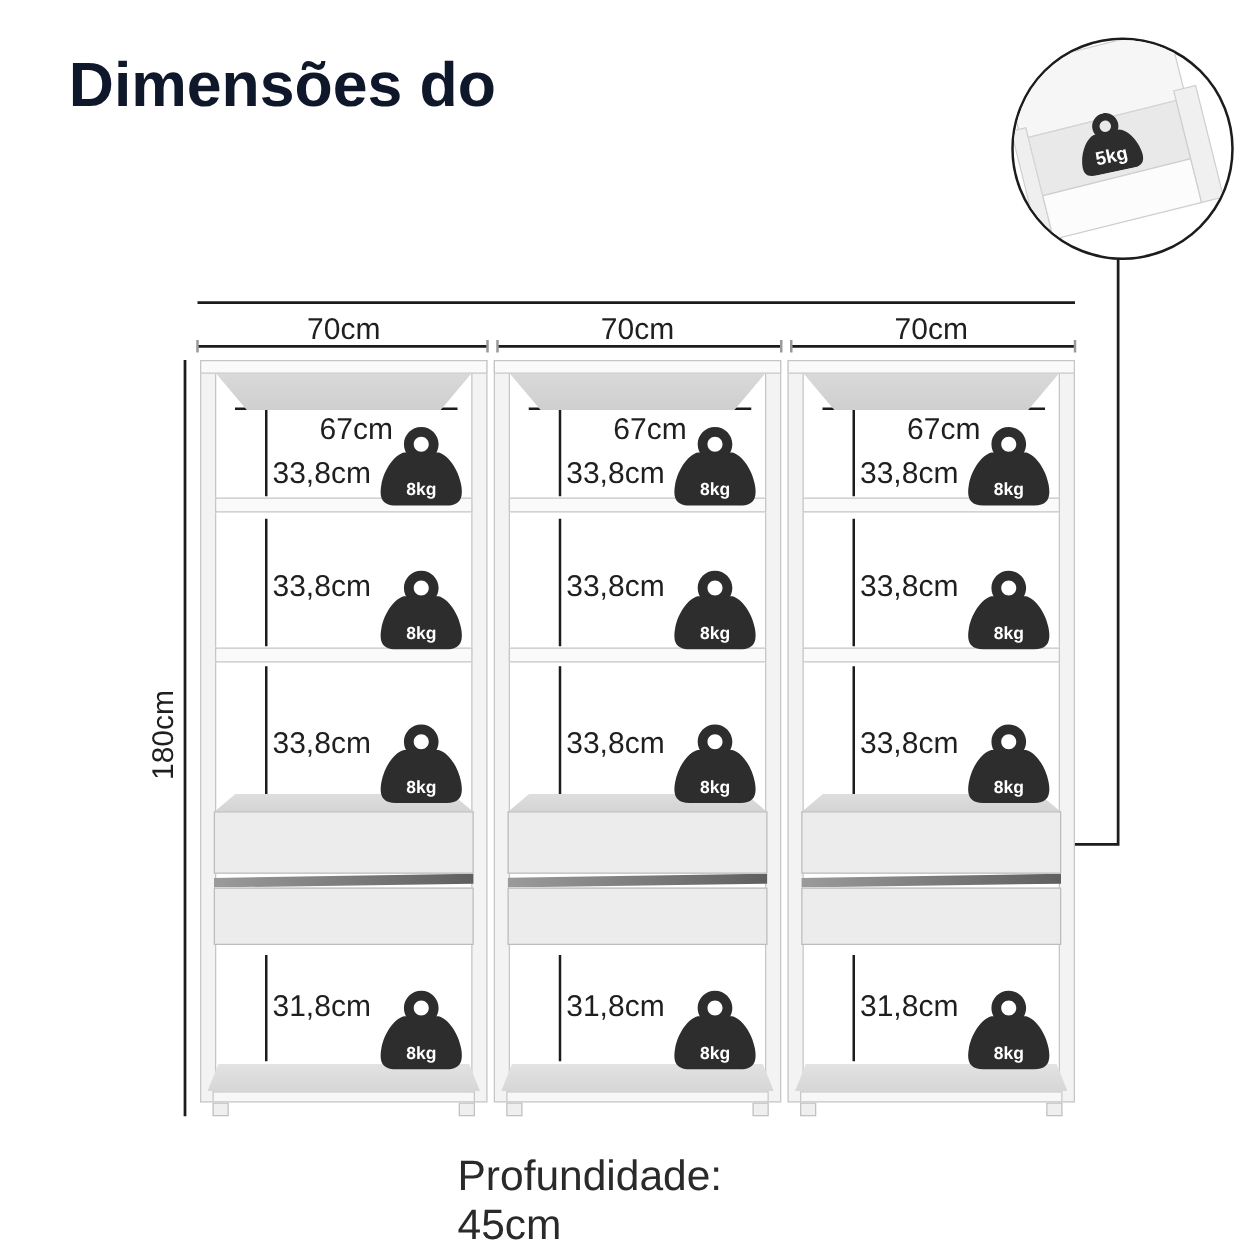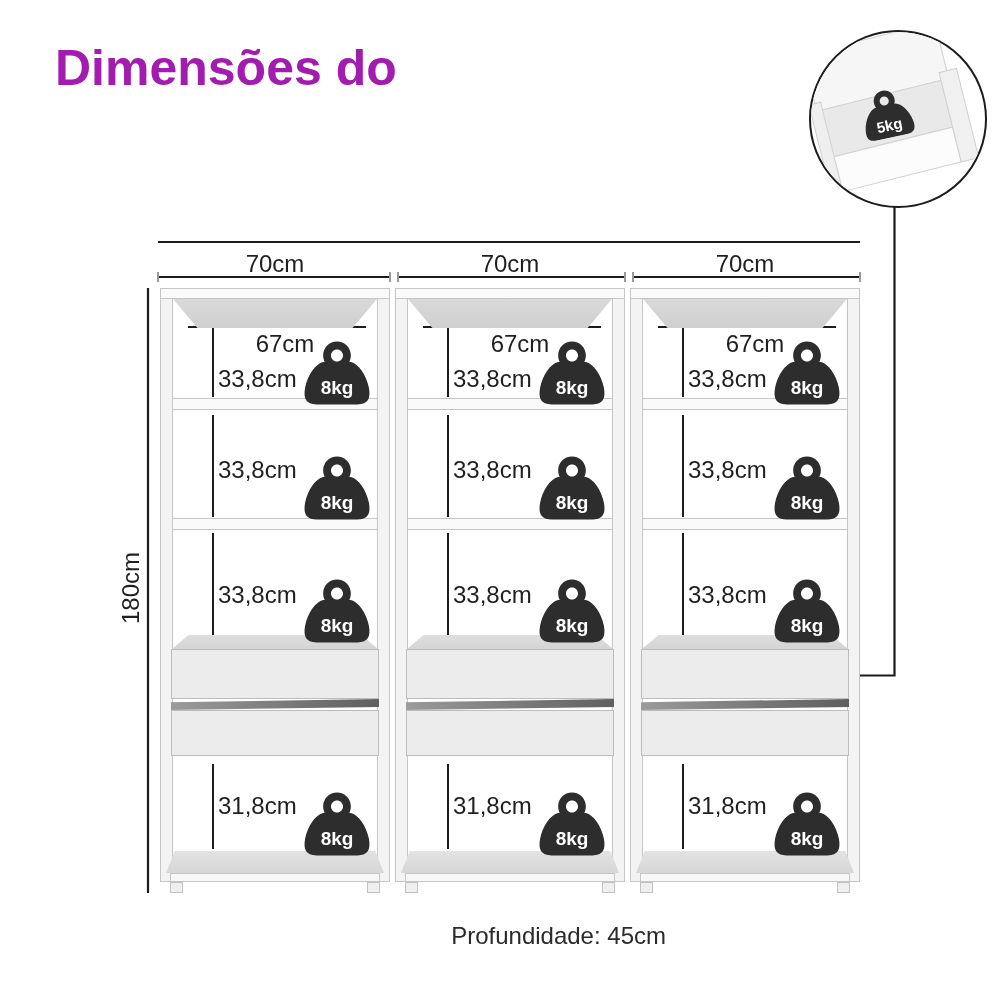--- a/index.html
+++ b/index.html
@@ -1,25 +1,25 @@
 <!DOCTYPE html>
 <html><head>
 <meta charset="utf-8">
 <style>
   html,body { margin:0; padding:0; background:#ffffff; }
   #scene { position:relative; width:1000px; height:1000px; background:#ffffff;
            font-family:"Liberation Sans", sans-serif; overflow:hidden; }
 
   
   .title { position:absolute; left:55px; top:38px; font-weight:bold;
-           font-size:50px; line-height:60px; color:#a21caf; }
+           font-size:50px; line-height:60px; color:#0f172a; }
   .lbl { position:absolute; font-size:24px; line-height:24px; color:#1f1f1f; white-space:nowrap;text-align:center; }
   .lbl.center { text-align:center; }
-  .depth { position:absolute; left:366px; top:922px; width:300px; text-align:right;
-           font-size:24px; color:#2a2a2a; }
+  .depth { position:absolute; left:366px; top:922px; width:300px; text-align:left;
+           font-size:34px; color:#2a2a2a; }
   .vrot { transform:rotate(-90deg); transform-origin:center; }
 
   
   svg.lines { position:absolute; left:0; top:0; width:1000px; height:1000px; pointer-events:none; }
   .dim { stroke:#1c1c1c; stroke-width:2.2; fill:none; }
   .dim.thin { stroke-width:2; }
   .tick { stroke:#9a9a9a; stroke-width:2; }
 
   
   .column { position:absolute; top:288px; width:230px; height:605px; }
@@ -46,21 +46,21 @@
                   clip-path:polygon(4% 0,96% 0,100% 100%,0 100%); }
   .front-strip { left:10px; top:585px; width:210px; height:9px;
                  background:#f7f7f7; border:1px solid #c6c6c6; }
   .leg { top:594px; width:13px; height:11px; background:#efefef; border:1px solid #c2c2c2; }
   .leg-l { left:10px; } .leg-r { right:10px; }
 
   
   .weight { position:absolute; width:74px; height:64px; }
   .weight svg { width:100%; height:100%; display:block; }
   .weight .kb-label { position:absolute; left:0; right:0; bottom:6px; text-align:center;
-                      font-weight:bold; font-size:19px; color:#ffffff; }
+                      font-weight:bold; font-size:14px; color:#ffffff; }
   .weight.sm { width:56px; height:48px; }
   .weight.sm .kb-label { font-size:15px; bottom:4px; }
   .kb-fill { fill:#2d2d2d; }
 
   
   .inset { position:absolute; left:809px; top:30px; width:174px; height:174px;
            border:2px solid #1c1c1c; border-radius:50%; overflow:hidden; background:#fff; }
   .inset svg.drawing { position:absolute; left:0; top:0; width:174px; height:174px; }
   .inset .weight { left:48px; top:58px; transform:rotate(-12deg); }
 </style>

